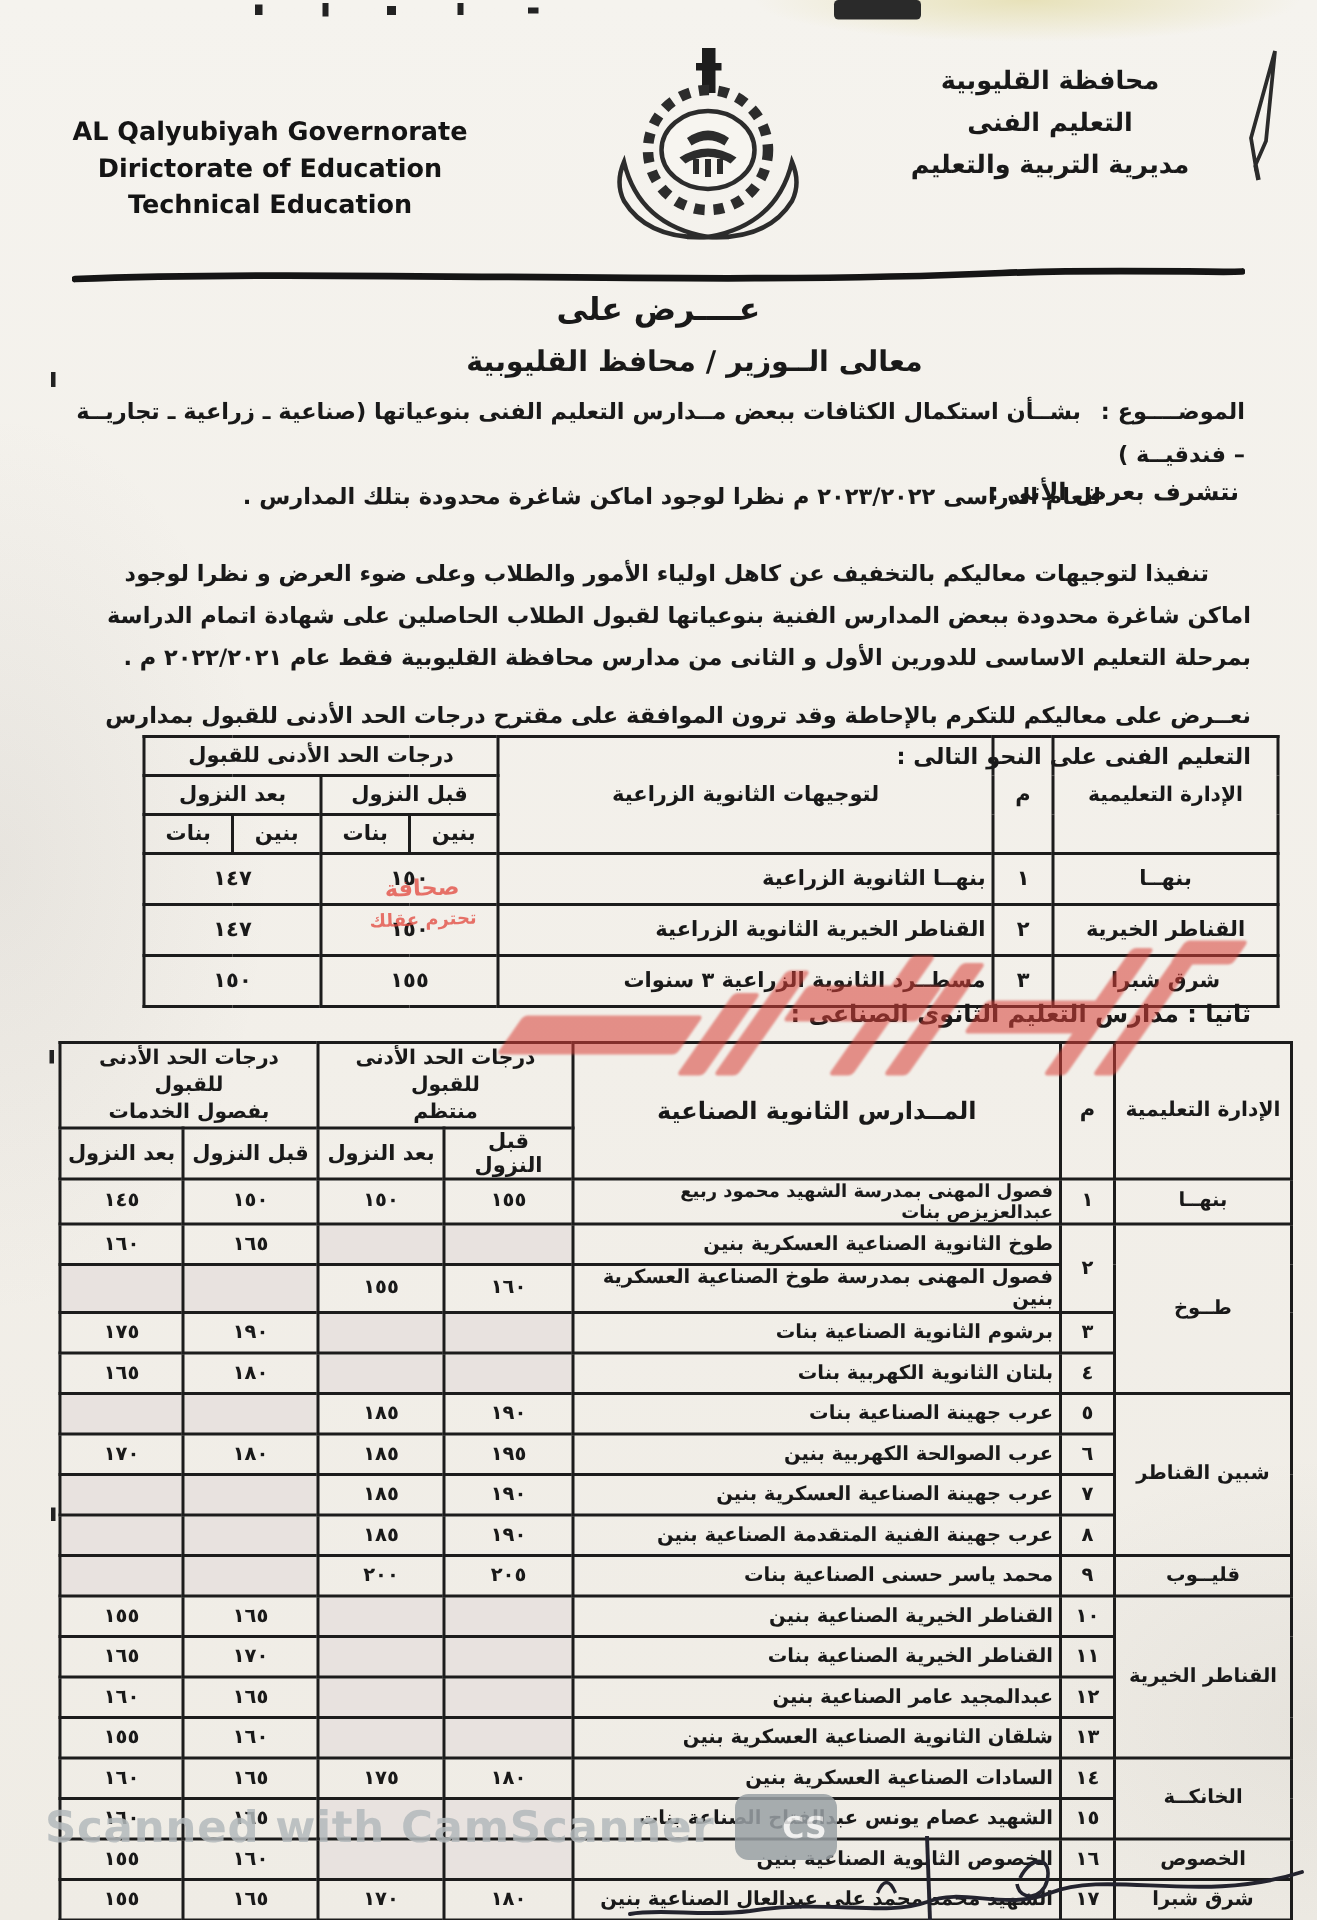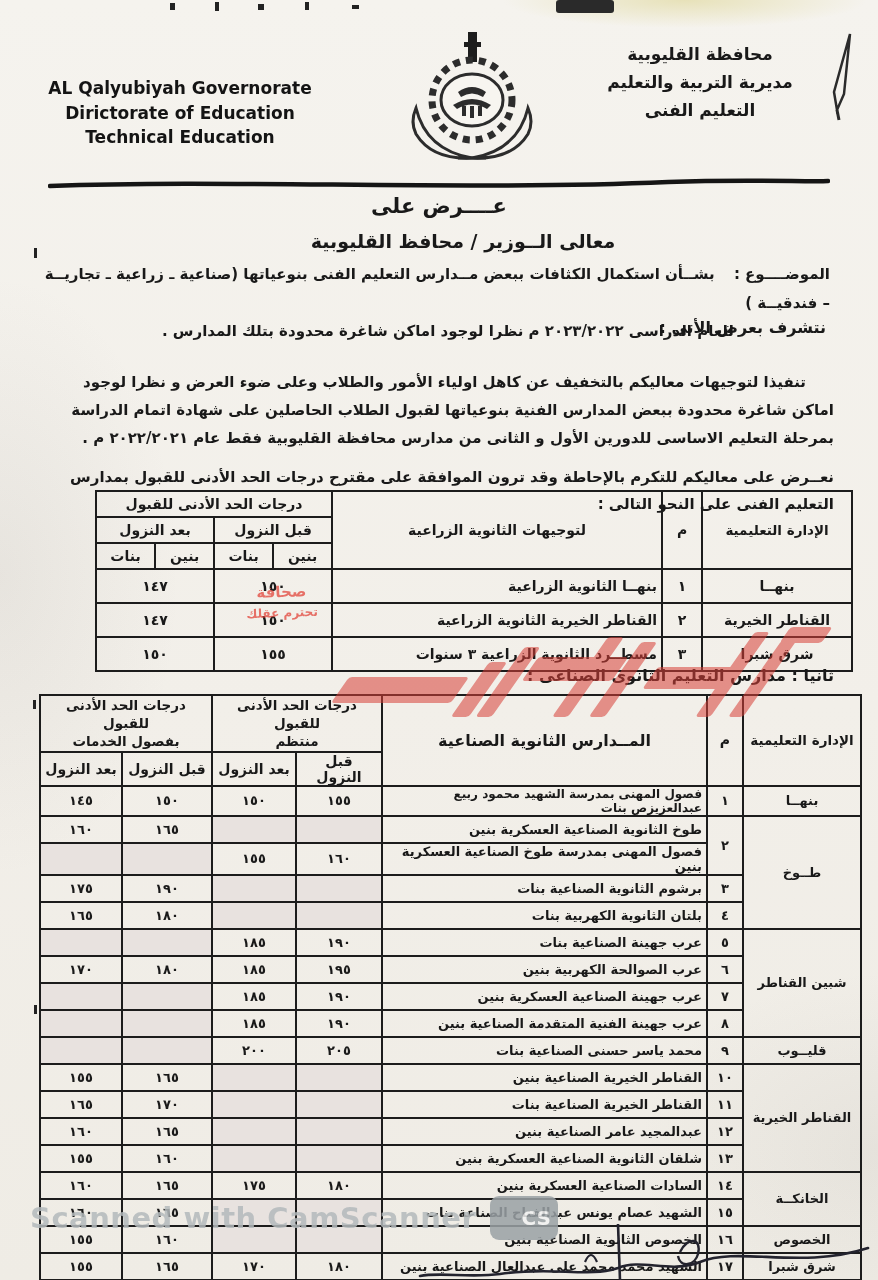--- a/index.html
+++ b/index.html
@@ -15,21 +15,21 @@
   .abs{position:absolute;}
   
   .hdr-en{left:46px;top:76px;width:268px;text-align:center;font-size:17px;font-weight:bold;line-height:1.45;color:#141414;}
   .hdr-ar{right:58px;top:40px;width:240px;text-align:center;font-size:17px;font-weight:bold;line-height:1.65;}
   .logo{left:398px;top:30px;}
   .rule{left:48px;top:176px;}
   .title{left:0;top:194px;width:100%;text-align:center;font-size:21px;font-weight:bold;letter-spacing:.5px;}
   .subtitle{left:0;top:230px;width:100%;text-align:center;font-size:19px;font-weight:bold;padding-left:24px;}
   
   .subject{right:48px;top:260px;width:788px;font-size:15px;font-weight:bold;line-height:1.9;}
-  .subject .lbl{margin-left:14px;}
+  .subject .lbl{margin-left:8px;}
   .subject .l2{padding-right:96px;display:block;}
   .intro{right:52px;top:318px;font-size:16px;font-weight:bold;}
   .para1{right:44px;top:369px;width:794px;font-size:15px;font-weight:bold;line-height:1.85;text-align:right;}
   .para1 .ind{display:inline-block;width:28px;}
   .para2{right:44px;top:428px;width:794px;font-size:15px;font-weight:bold;line-height:1.8;text-align:right;margin-top:36px;}
   .sec1{right:52px;top:470px;font-size:16px;font-weight:bold;}
   .sec2{right:44px;top:666px;font-size:16px;font-weight:bold;}
   
   table{border-collapse:collapse;table-layout:fixed;background:transparent;}
   th,td{border:2px solid #1c1c1c;padding:0 4px;font-weight:bold;overflow:hidden;}
@@ -89,22 +89,22 @@
     <rect x="64" y="76" width="4" height="10" fill="#2c2c2c"></rect>
     <rect x="72" y="76" width="4" height="12" fill="#2c2c2c"></rect>
     <rect x="80" y="76" width="4" height="10" fill="#2c2c2c"></rect>
     <path d="M18,78 q10,42 56,50 q-40,2 -56,-24 q-6,-12 0,-26 Z" fill="none" stroke="#2c2c2c" stroke-width="3"></path>
     <path d="M130,78 q-10,42 -56,50 q40,2 56,-24 q6,-12 0,-26 Z" fill="none" stroke="#2c2c2c" stroke-width="3"></path>
     <path d="M60,128 h28" stroke="#2c2c2c" stroke-width="3"></path>
   </svg>
 
   <div class="abs hdr-ar">
     <div>محافظة القليوبية</div>
+    <div>التعليم الفنى</div>
     <div>مديرية التربية والتعليم</div>
-    <div>التعليم الفنى</div>
   </div>
 
   <svg class="abs rule" width="782" height="16" viewBox="0 0 782 16">
     <path d="M2,10 C 180,3 420,15 620,6 C 700,3 760,6 780,5" fill="none" stroke="#151515" stroke-width="4.5" stroke-linecap="round"></path>
   </svg>
 
   <div class="abs title">عــــرض على</div>
   <div class="abs subtitle">معالى الــوزير / محافظ القليوبية</div>
 
   <div class="abs subject">

